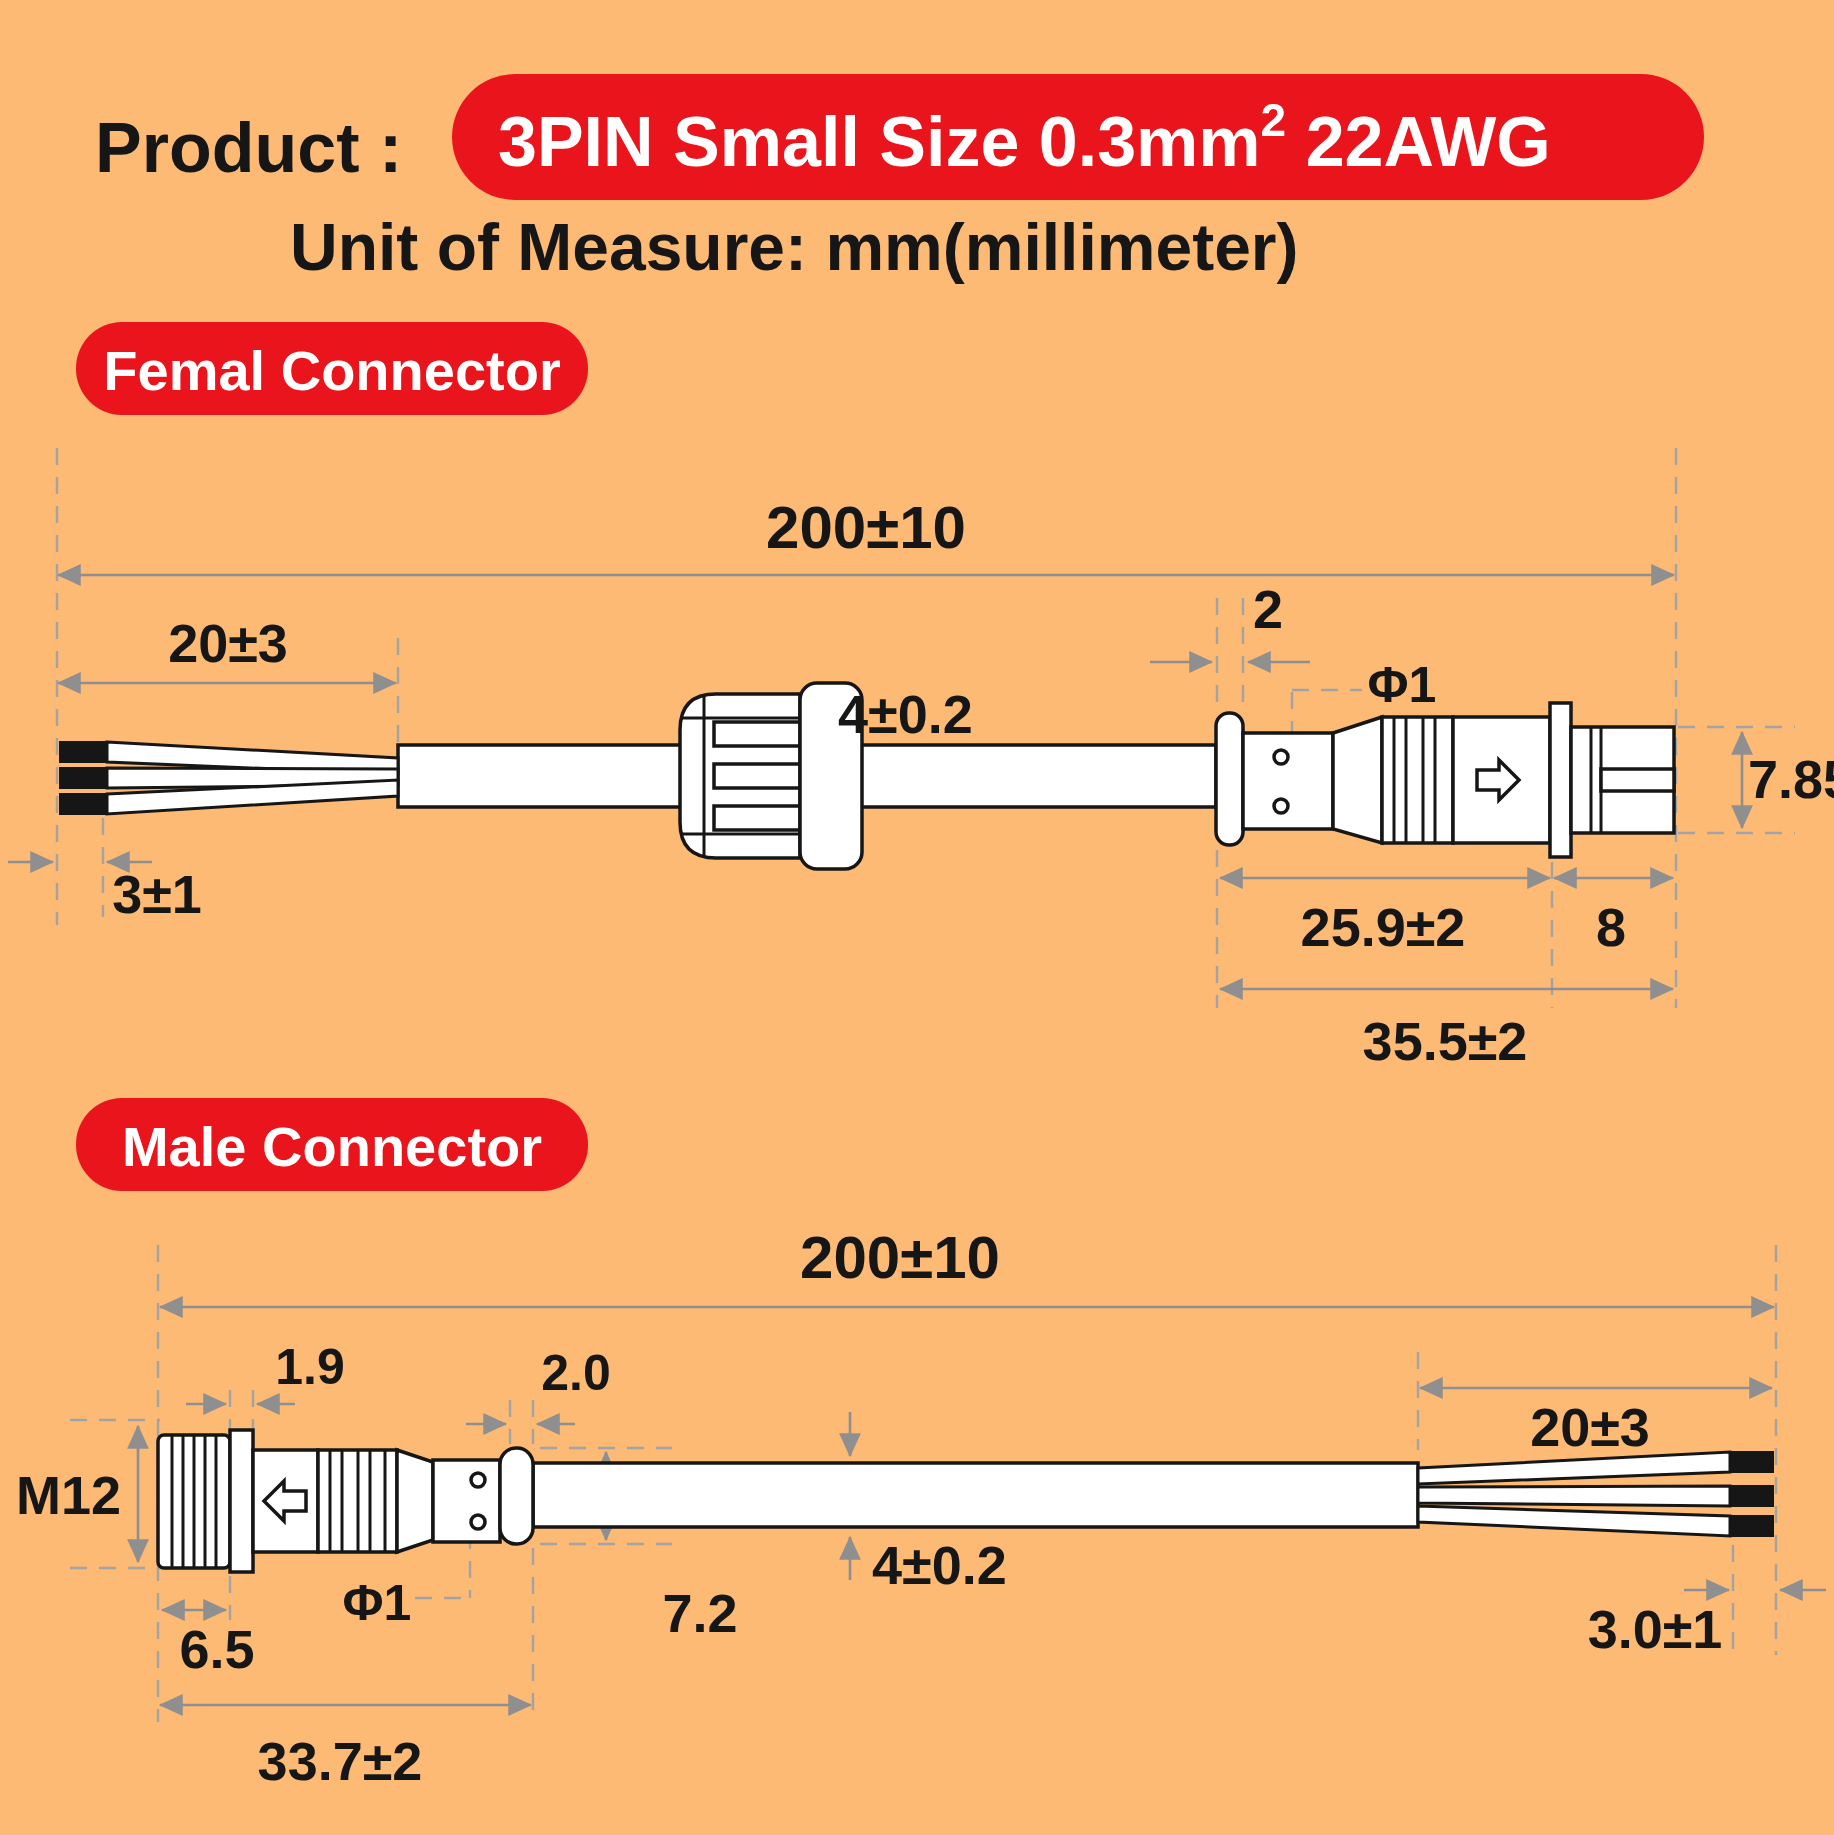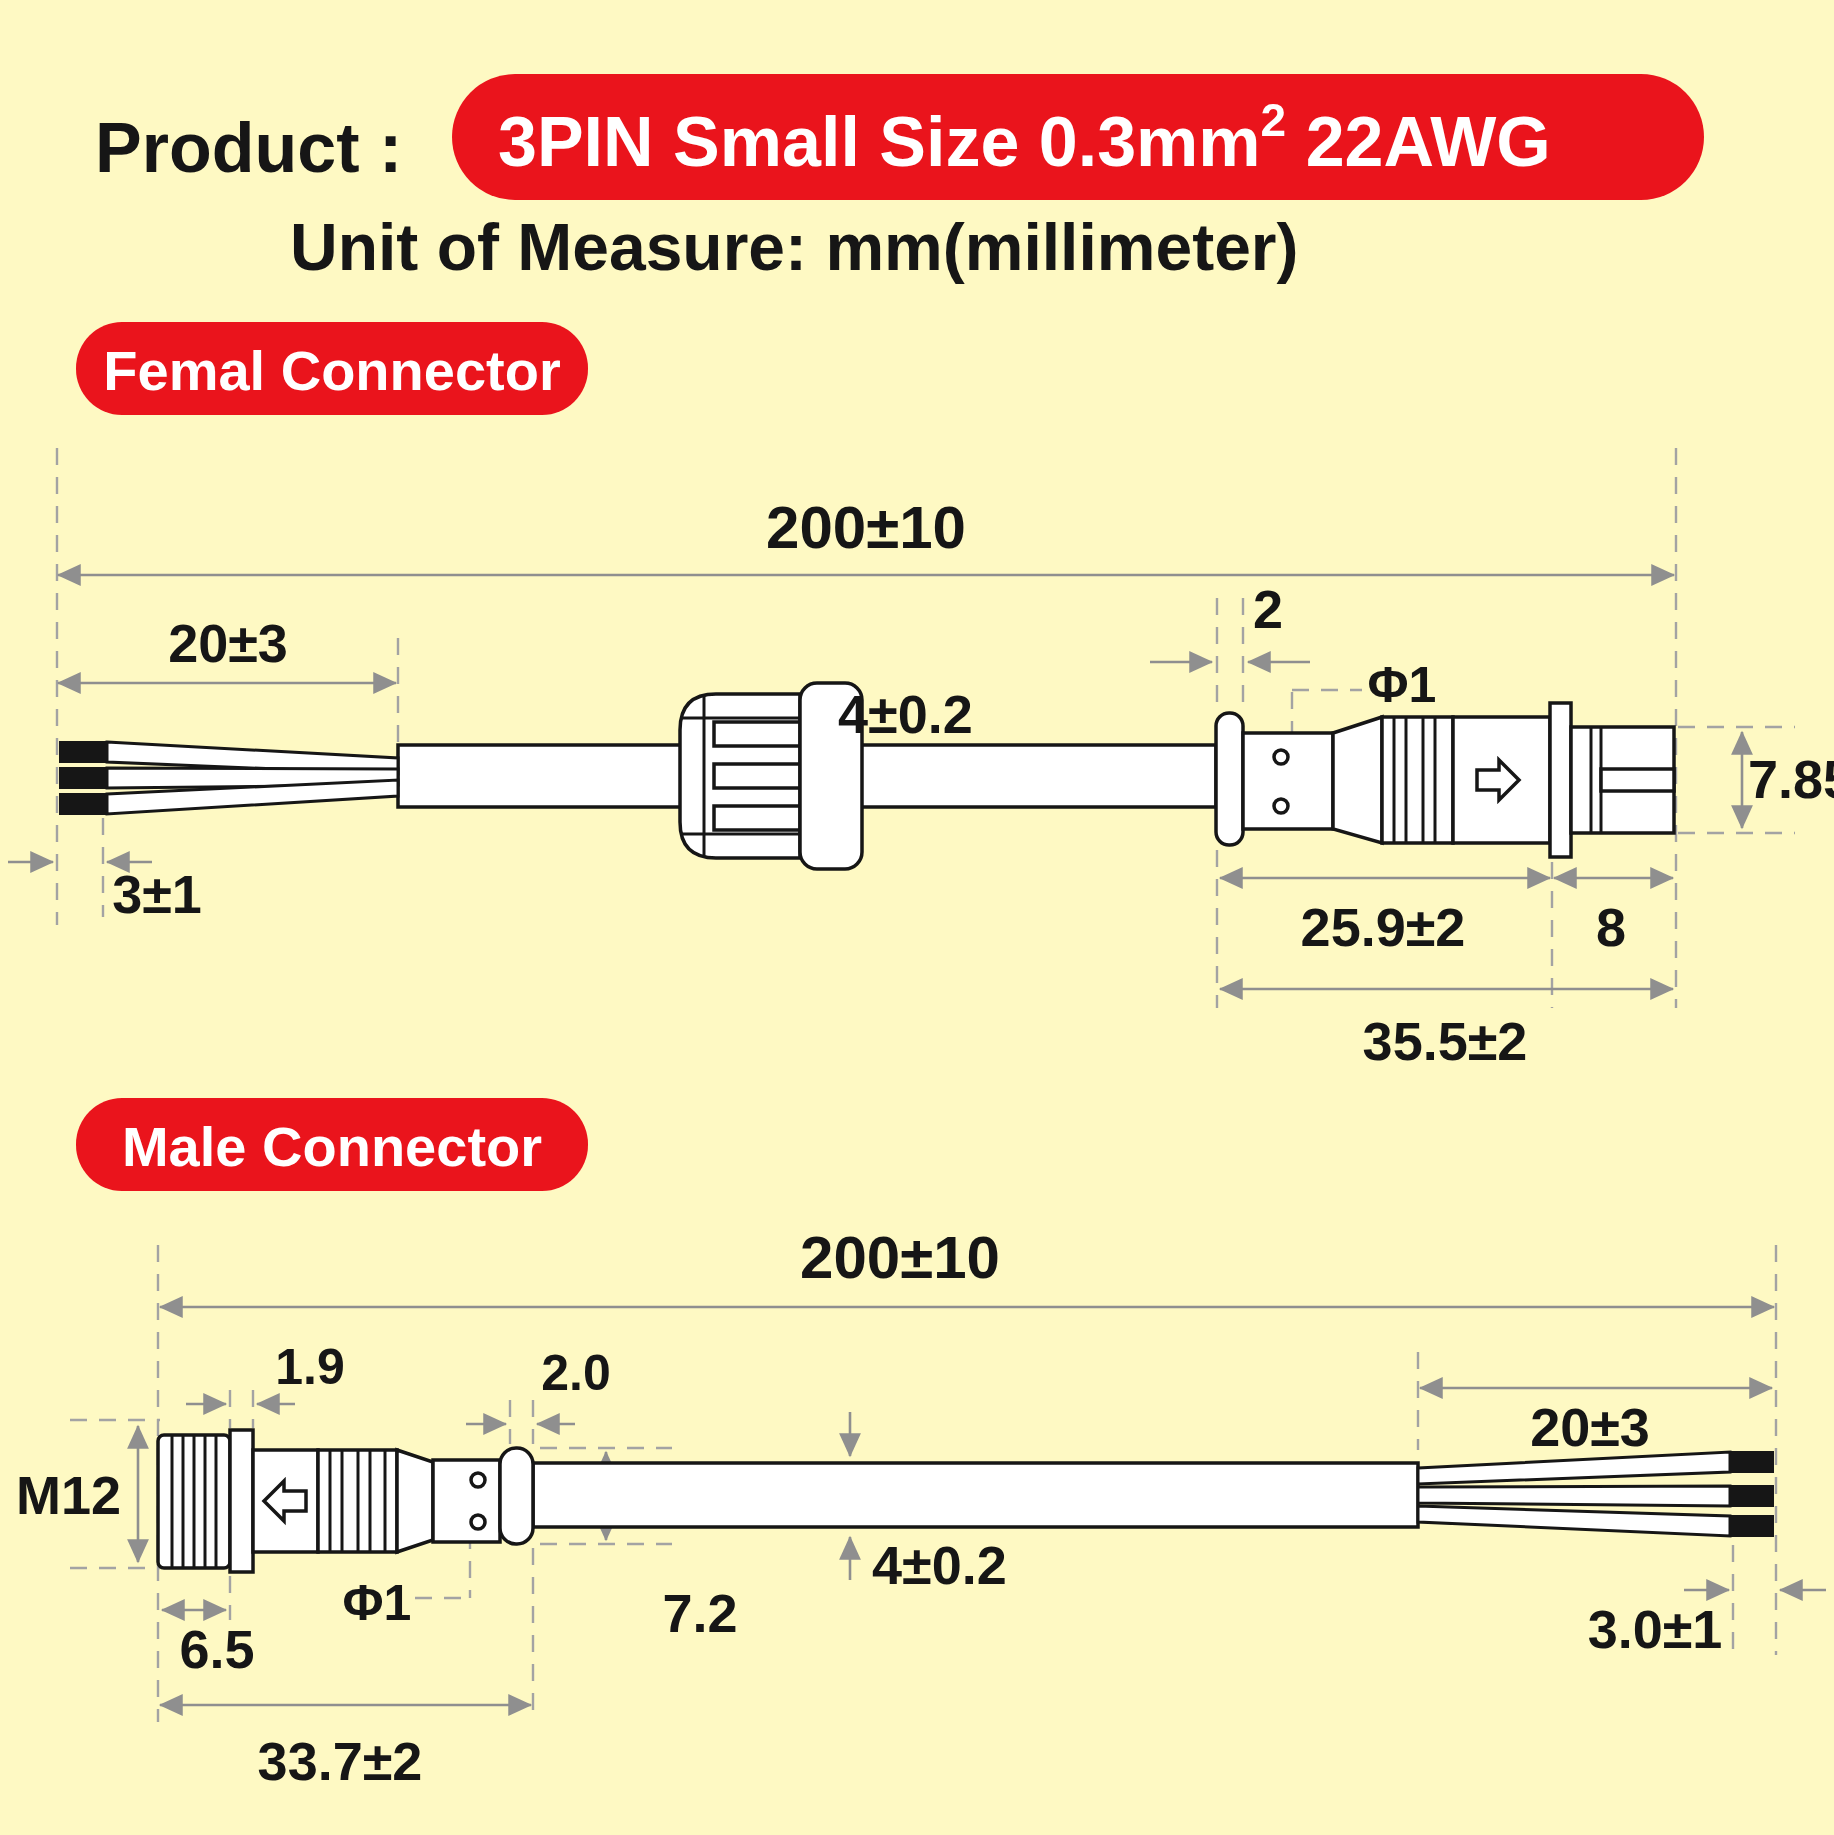--- a/index.html
+++ b/index.html
@@ -1,16 +1,16 @@
 <!DOCTYPE html>
 <html><head>
 <meta charset="utf-8">
 <style>
   html,body{margin:0;padding:0;background:#ffffff;}
-  .page{position:relative;width:1834px;height:1835px;background:#fef9c3;overflow:hidden;
+  .page{position:relative;width:1834px;height:1835px;background:#fdba74;overflow:hidden;
         font-family:"Liberation Sans","DejaVu Sans",sans-serif;}
   svg{position:absolute;left:0;top:0;}
   svg text{font-family:"Liberation Sans","DejaVu Sans",sans-serif;font-weight:700;fill:#161616;}
   .pill-label{fill:#ffffff;}
   .dim{font-size:54px;}
   .dim-big{font-size:60px;}
   .dim-sm{font-size:50px;}
   .part{fill:#ffffff;stroke:#161616;stroke-width:3.5;}
   .partline{stroke:#161616;stroke-width:3;fill:none;}
   .wire{fill:#ffffff;stroke:#161616;stroke-width:3;}

